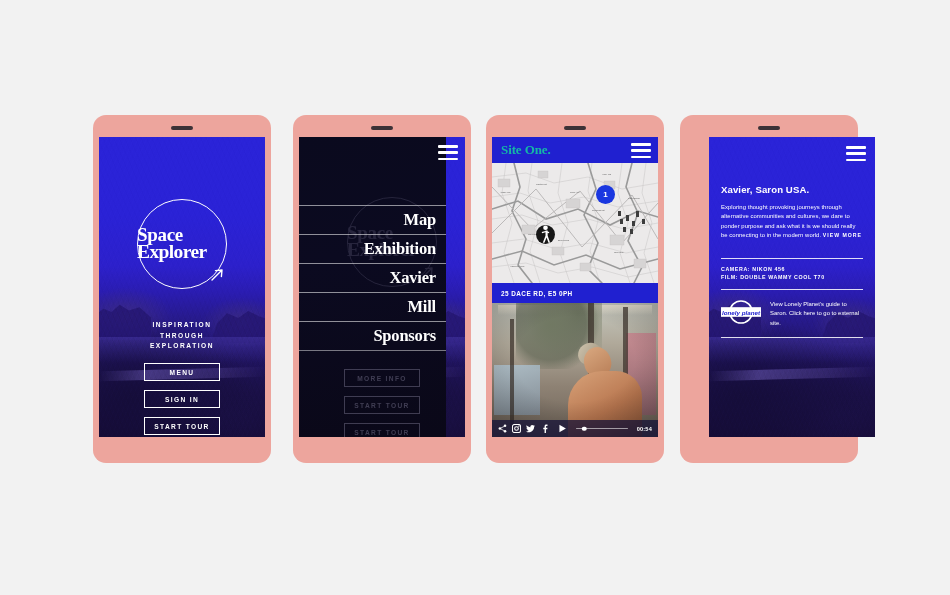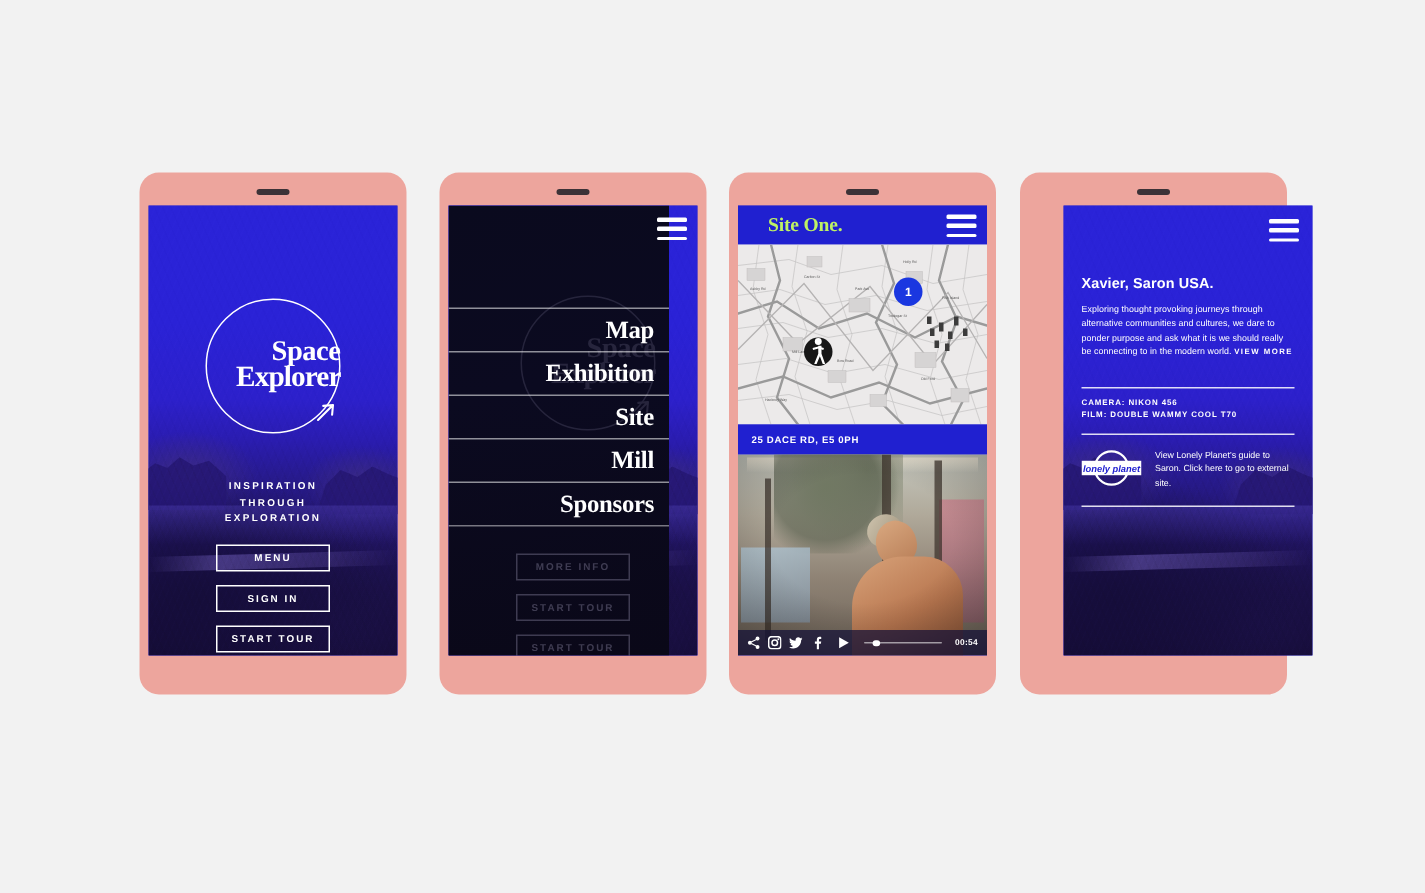--- a/index.html
+++ b/index.html
@@ -111,21 +111,21 @@
     border-radius: 50%;
   }
   .logo-arrow {
     position: absolute; right: 5px; bottom: 9px;
     width: 11px; height: 11px;
   }
   .logo-arrow svg { display: block; }
   .logo-text {
     position: absolute; left: 0; right: 0; top: 50%;
     transform: translateY(-52%);
-    text-align: right;
+    text-align: left;
     color: #fff;
     font-family: "Liberation Serif", serif;
     font-weight: bold;
     font-size: 19px;
     line-height: 17px;
     letter-spacing: -0.3px;
   }
   .logo-text span { display: block; }
   .logo-text .l2 { font-size: 19.5px; letter-spacing: -0.6px; }
 
@@ -196,26 +196,26 @@
   }
   .menu-ghost-btns .ghost-btn { border-color: #b9b4d4; color: #b9b4d4; }
 
   
   .site-header {
     position: absolute; left: 0; right: 0; top: 0; height: 26px;
     background: #2020d0;
     display: flex; align-items: center;
   }
   .site-title {
-    color: #bef264;
+    color: #14b8a6;
     font-family: "Liberation Serif", serif;
     font-weight: bold;
     font-size: 13px;
     letter-spacing: -0.1px;
-    margin-left: 20px;
+    margin-left: 9px;
   }
   .map-area {
     position: absolute; left: 0; right: 0; top: 26px; height: 120px;
     background: #eceaea;
     overflow: hidden;
   }
   .map-area svg { display: block; width: 100%; height: 100%; }
   .map-pin {
     position: absolute;
     width: 19px; height: 19px;
@@ -419,21 +419,21 @@
         <div class="logo-arrow">
           <svg viewBox="0 0 12 12" width="12" height="12">
             <path d="M1 11 L11 1 M11 1 L4.5 1.6 M11 1 L10.4 7.5" stroke="#cdc6ea" stroke-width="1.4" fill="none" stroke-linecap="round"></path>
           </svg>
         </div>
       </div>
 
       <div class="menu-list">
         <div class="menu-item">Map</div>
         <div class="menu-item">Exhibition</div>
-        <div class="menu-item">Site</div>
+        <div class="menu-item">Xavier</div>
         <div class="menu-item">Mill</div>
         <div class="menu-item">Sponsors</div>
       </div>
 
       <div class="menu-ghost-btns">
         <div class="ghost-btn">MORE INFO</div>
         <div class="ghost-btn">START TOUR</div>
         <div class="ghost-btn">START TOUR</div>
       </div>
 

